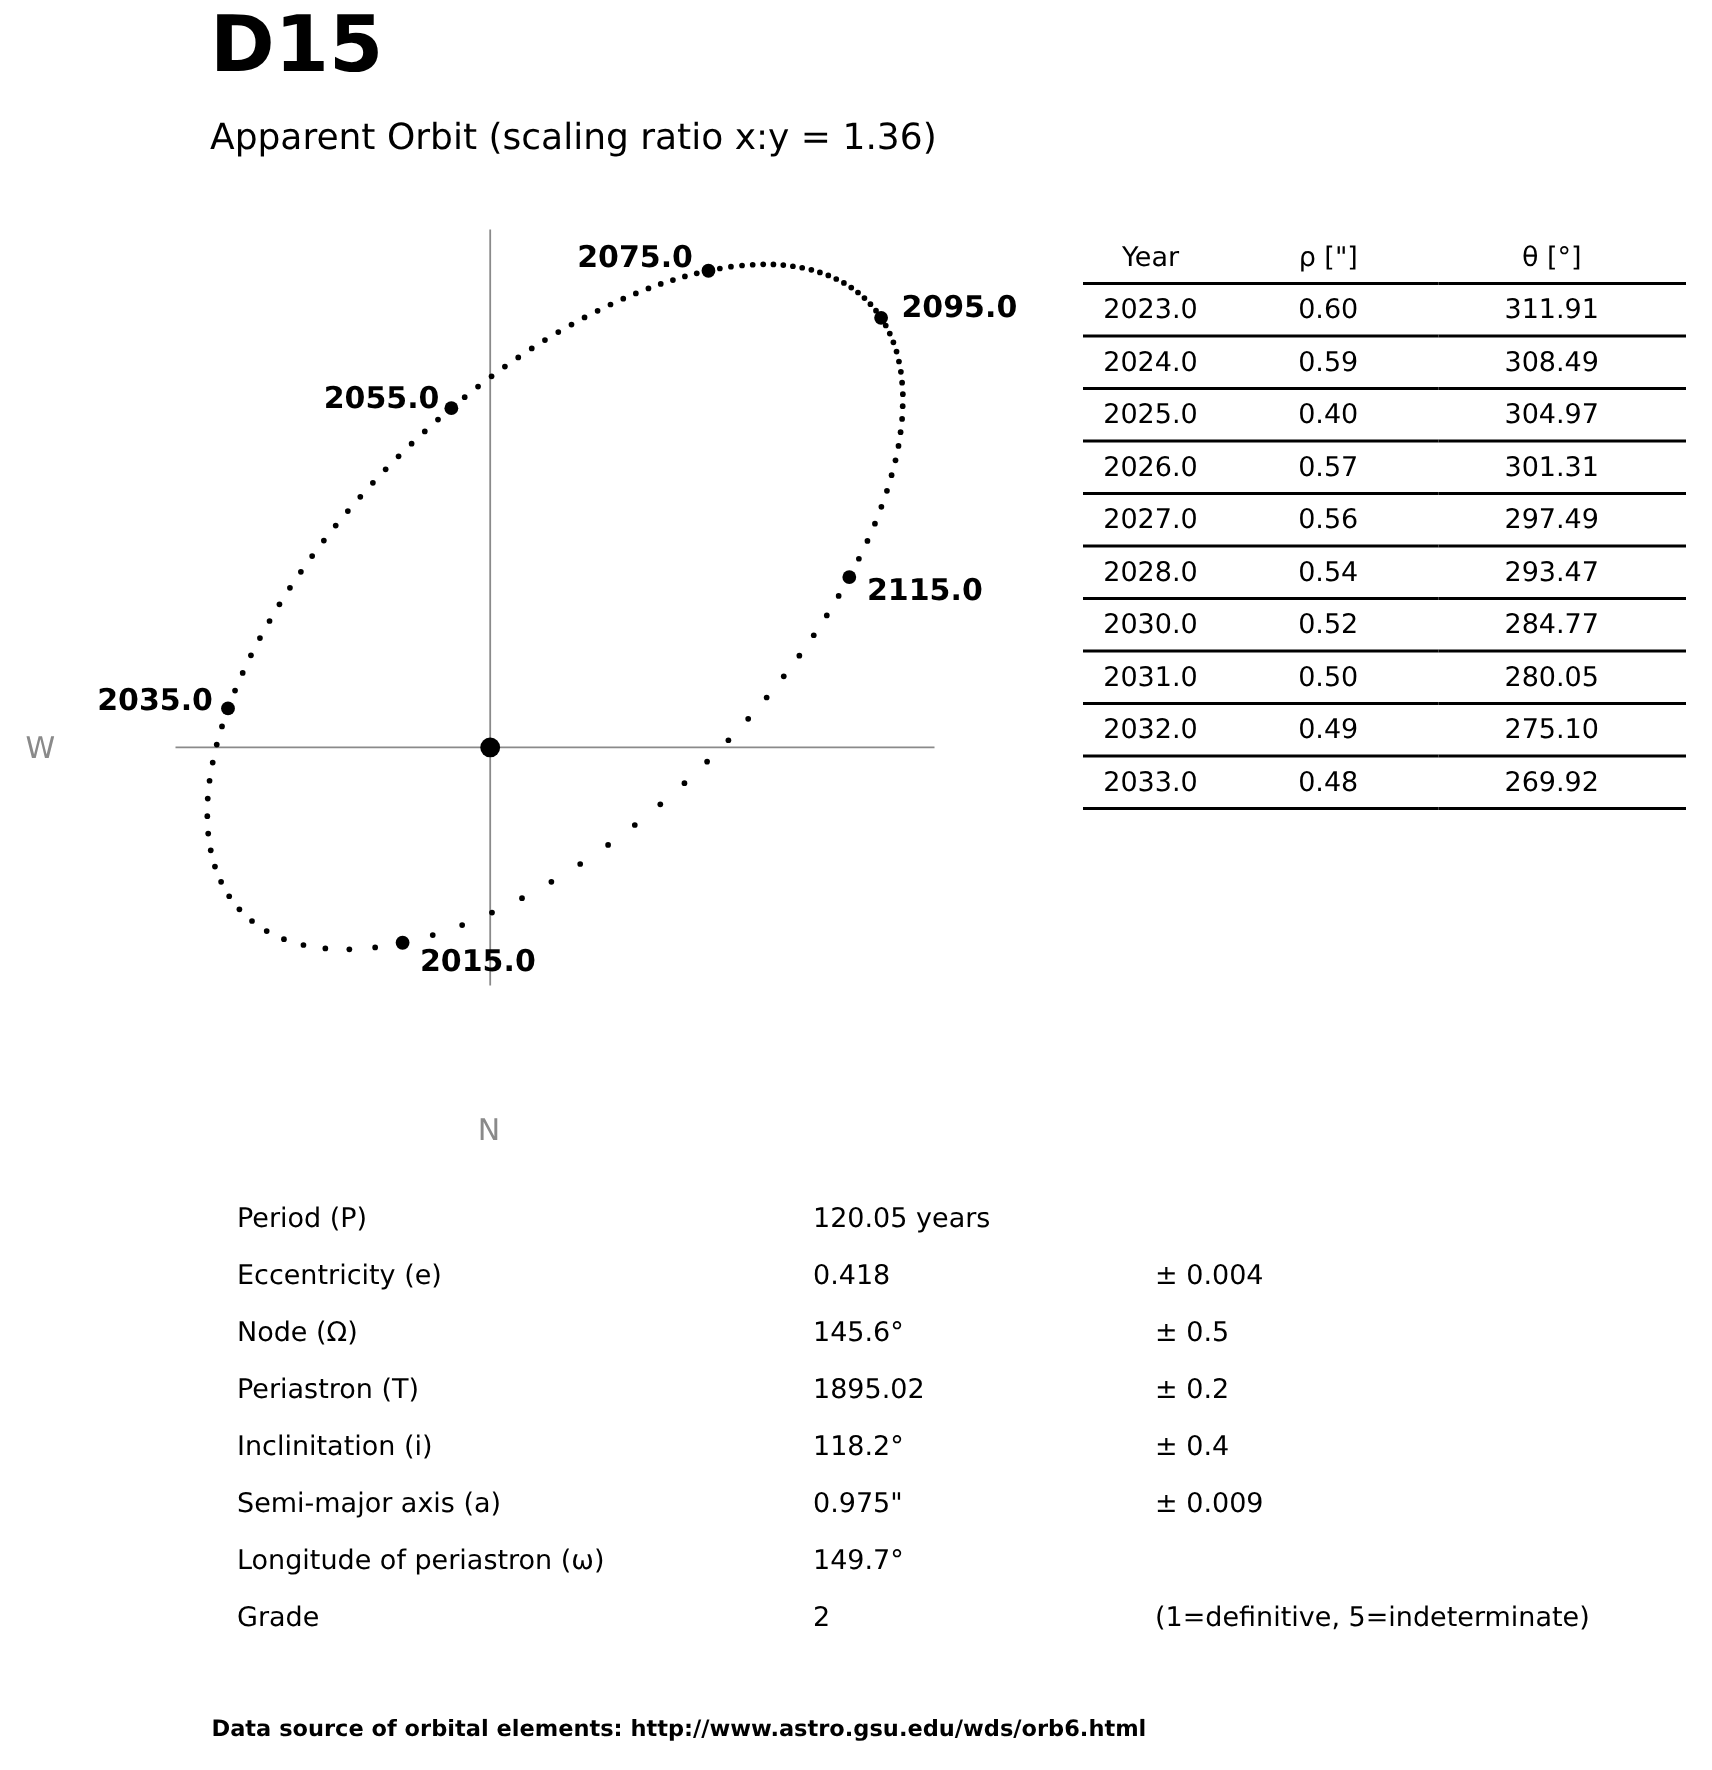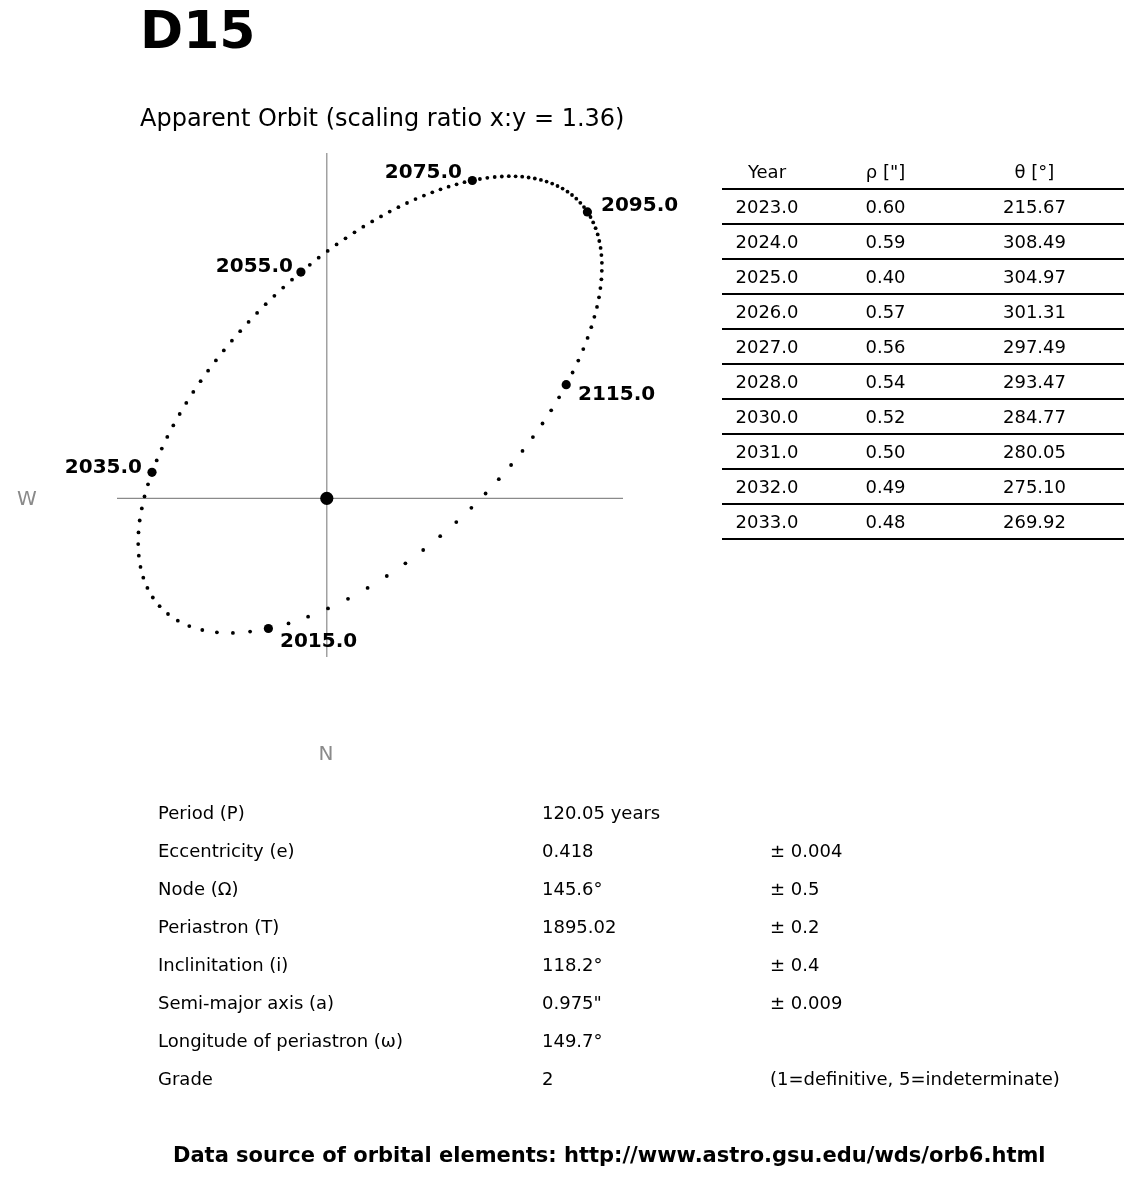--- a/index.html
+++ b/index.html
@@ -2,37 +2,37 @@
 <html><head>
 <meta charset="utf-8">
 <style>
   html,body{margin:0;padding:0;}
   body{
     width:1141px;height:1180px;position:relative;background:#ffffff;color:#000;
     font-family:"DejaVu Sans", sans-serif;overflow:hidden;
   }
   .abs{position:absolute;}
   .title{left:140px;top:4px;font-size:52px;font-weight:700;line-height:1.0;letter-spacing:0px;}
-  .subtitle{left:140px;top:78px;font-size:24px;line-height:1.1;margin-top:27px;}
+  .subtitle{left:140px;top:78px;font-size:24px;line-height:1.1;}
   svg.plot{left:0;top:0;}
   svg .axisline{stroke:#8a8a8a;stroke-width:1.2;}
   svg text.dir{font-size:20px;fill:#8a8a8a;font-family:"DejaVu Sans", sans-serif;}
   svg text.year-label{font-size:20px;font-weight:700;fill:#000;font-family:"DejaVu Sans", sans-serif;}
   .table-wrap{left:722px;top:154px;width:402px;}
   table.eph{border-collapse:collapse;width:402px;font-size:18px;table-layout:fixed;}
   table.eph th,table.eph td{
     box-sizing:border-box;height:35px;padding:0;text-align:center;
     font-weight:400;vertical-align:middle;border-bottom:2px solid #000;
   }
   table.eph th:nth-child(1),table.eph td:nth-child(1){width:90px;}
   table.eph th:nth-child(2),table.eph td:nth-child(2){width:147px;}
   table.eph th:nth-child(3),table.eph td:nth-child(3){width:165px;padding-right:14px;}
   .elements{left:158px;top:793px;width:940px;}
   .el-row{display:grid;grid-template-columns:384px 228px auto;height:38px;align-items:center;font-size:18px;}
-  .footer{left:141px;top:1143px;font-size:21px;font-weight:700;margin-left:32px;}
+  .footer{left:141px;top:1143px;font-size:15px;font-weight:700;}
 </style>
 </head>
 <body>
 
 <svg class="plot abs" width="1141" height="1180">
   <line class="axisline" x1="117" y1="498.3" x2="623" y2="498.3"></line>
   <line class="axisline" x1="326.8" y1="153" x2="326.8" y2="657"></line>
   <g>
       <circle cx="268.4" cy="628.5" r="1.9" fill="#000000"></circle>
       <circle cx="250.1" cy="631.6" r="1.9" fill="#000000"></circle>
@@ -185,21 +185,21 @@
       <tr>
         <th>Year</th>
         <th>ρ ["]</th>
         <th>θ [°]</th>
       </tr>
     </thead>
     <tbody>
         <tr>
           <td>2023.0</td>
           <td>0.60</td>
-          <td>215.67</td>
+          <td>311.91</td>
         </tr>
         <tr>
           <td>2024.0</td>
           <td>0.59</td>
           <td>308.49</td>
         </tr>
         <tr>
           <td>2025.0</td>
           <td>0.40</td>
           <td>304.97</td>

